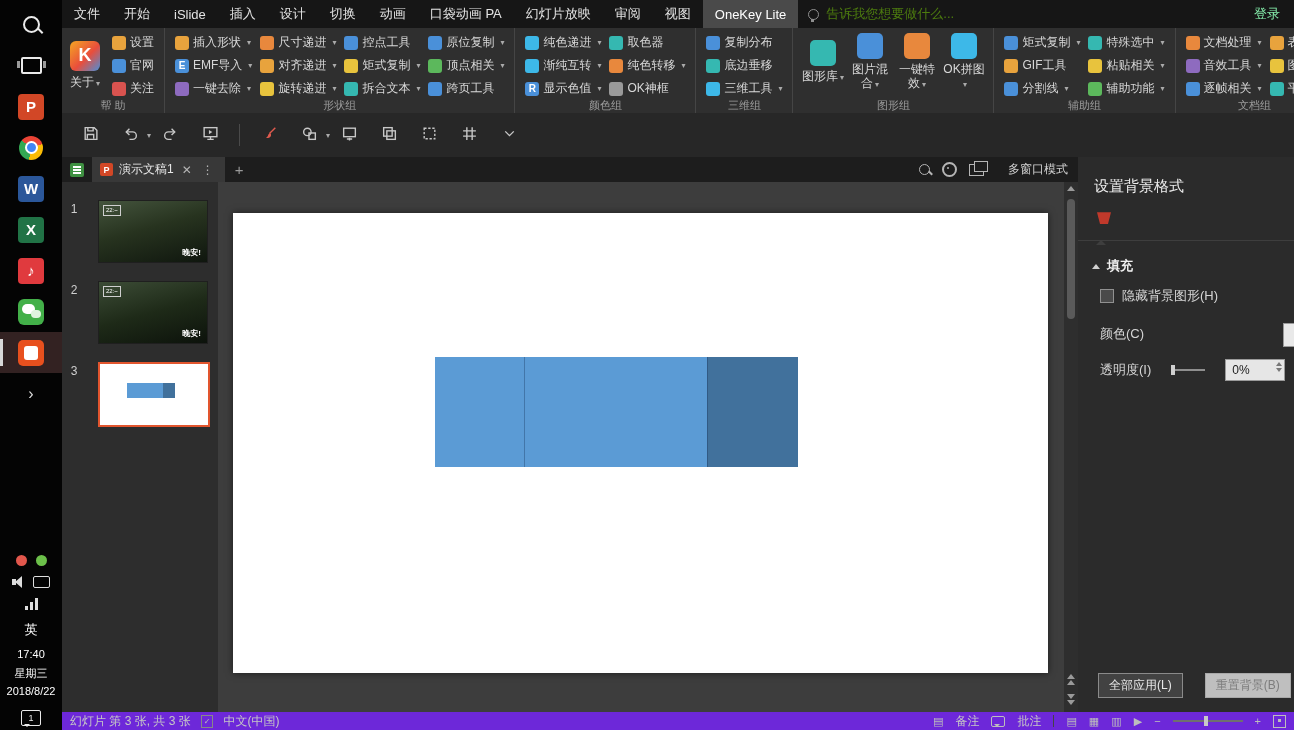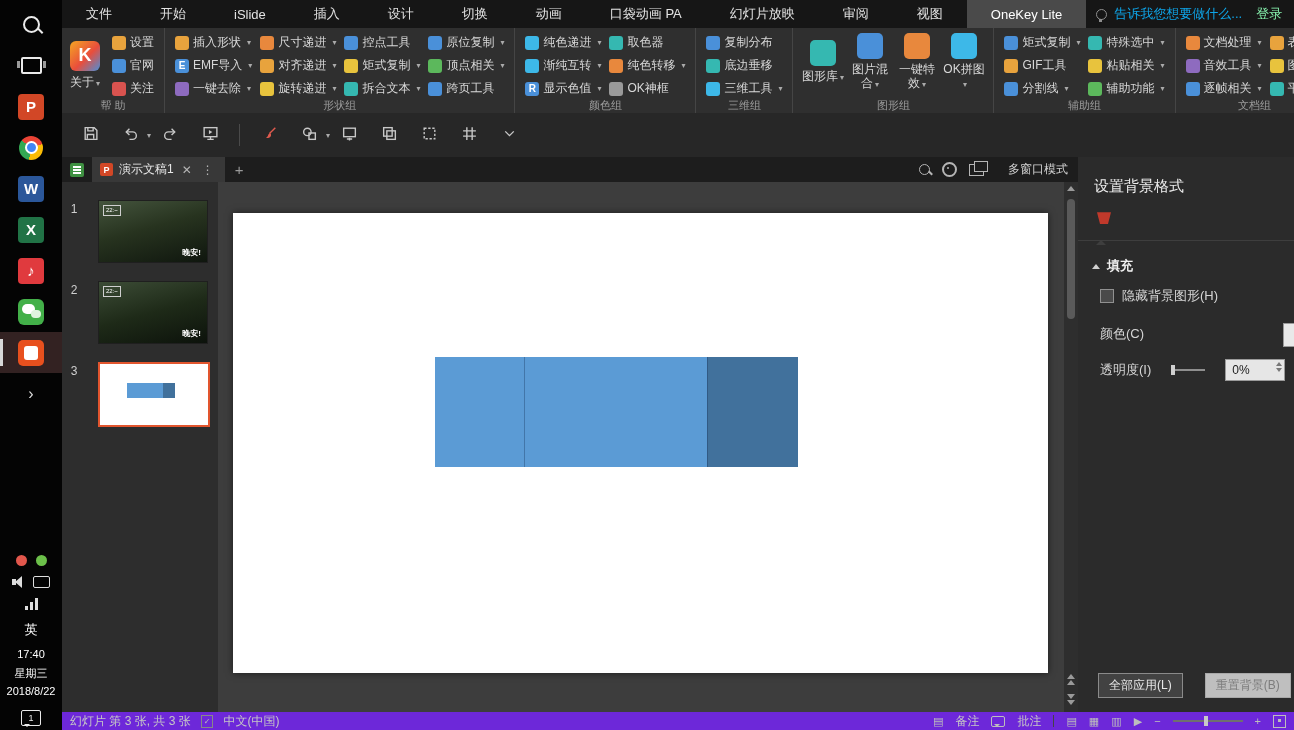--- a/index.html
+++ b/index.html
@@ -45,23 +45,23 @@
   .tb-ime{font-size:13px;color:#fff;margin:6px 0;}
   .tb-clock{font-size:11px;color:#fff;text-align:center;line-height:1.7;}
   .i-notif{width:18px;height:14px;border:1.5px solid #eaeaea;border-radius:2px;position:relative;margin-top:9px;
            font-size:9px;color:#eaeaea;display:flex;align-items:center;justify-content:center;}
   .i-notif::after{content:'';position:absolute;left:2px;bottom:-5px;border:3px solid transparent;border-top-color:#eaeaea;}
   
   #main{position:absolute;left:62px;top:0;width:1232px;height:730px;background:#2f2f2f;}
   
   #menubar{position:absolute;left:0;top:0;right:0;height:28px;background:#161616;display:flex;
            align-items:stretch;color:#e3e3e3;font-size:13px;white-space:nowrap;overflow:hidden;}
-  .menu-tab{padding:0 24px;display:flex;align-items:center;}
+  .menu-tab{padding:0 12px;display:flex;align-items:center;}
   .menu-tab.active{background:#4a4a4a;color:#fff;}
-  #tellme{display:flex;align-items:center;color:#0ea5e9;margin-left:10px;}
+  #tellme{display:flex;align-items:center;color:#4d7c0f;margin-left:10px;}
   .i-bulb{width:9px;height:9px;border:1.5px solid #8f8f8f;border-radius:50%;position:relative;margin-right:7px;}
   .i-bulb::after{content:'';position:absolute;left:2px;top:9px;width:3px;height:3px;background:#8f8f8f;}
   #login{margin-left:auto;padding:0 14px;display:flex;align-items:center;color:#86efac;}
   
   #ribbon{position:absolute;left:0;top:28px;right:0;height:85px;background:#2f2f2f;display:flex;
           overflow:hidden;border-bottom:1px solid #1f1f1f;}
   .rgroup{position:relative;display:flex;flex-direction:column;padding:3px 6px 14px 6px;border-right:1px solid #454545;flex:none;}
   .rgroup-label{position:absolute;bottom:0;left:0;right:0;text-align:center;font-size:11px;color:#9b9b9b;}
   .rcols{display:flex;}
   .rcol{display:flex;flex-direction:column;}

